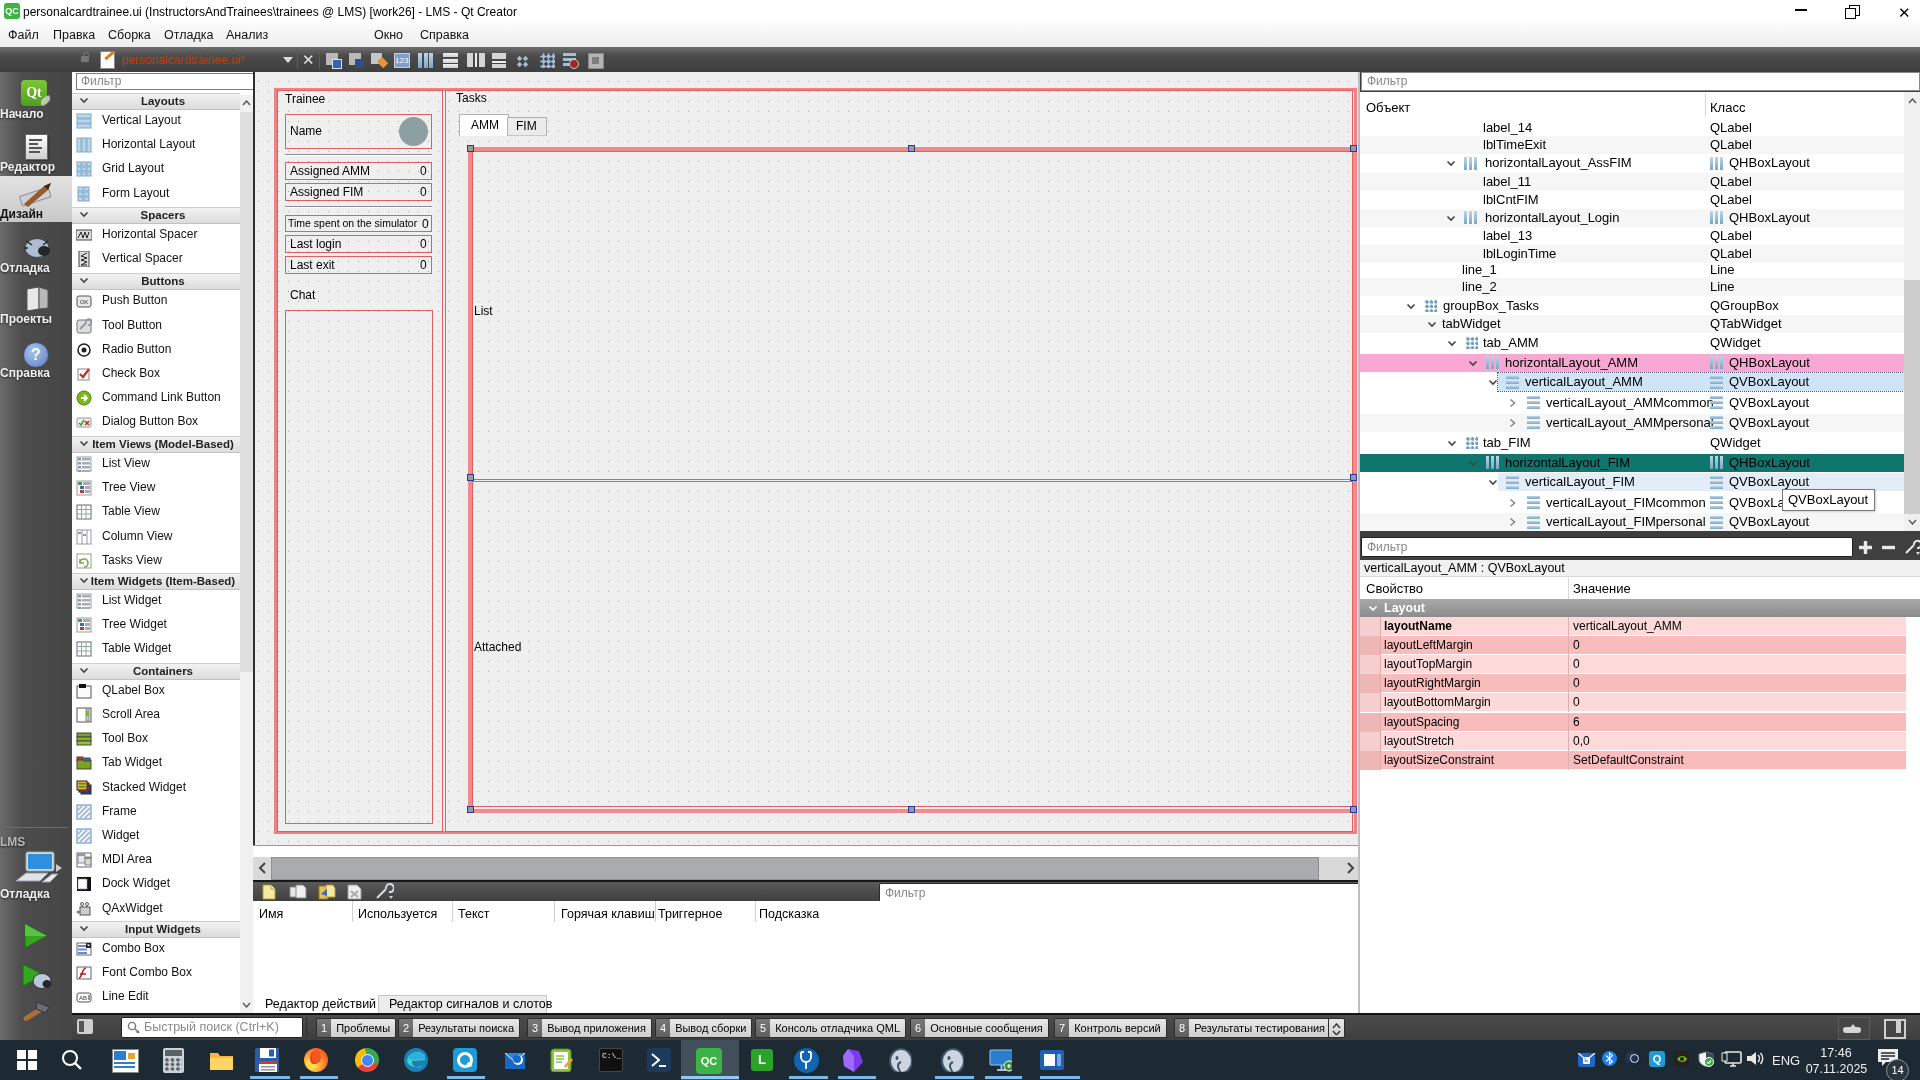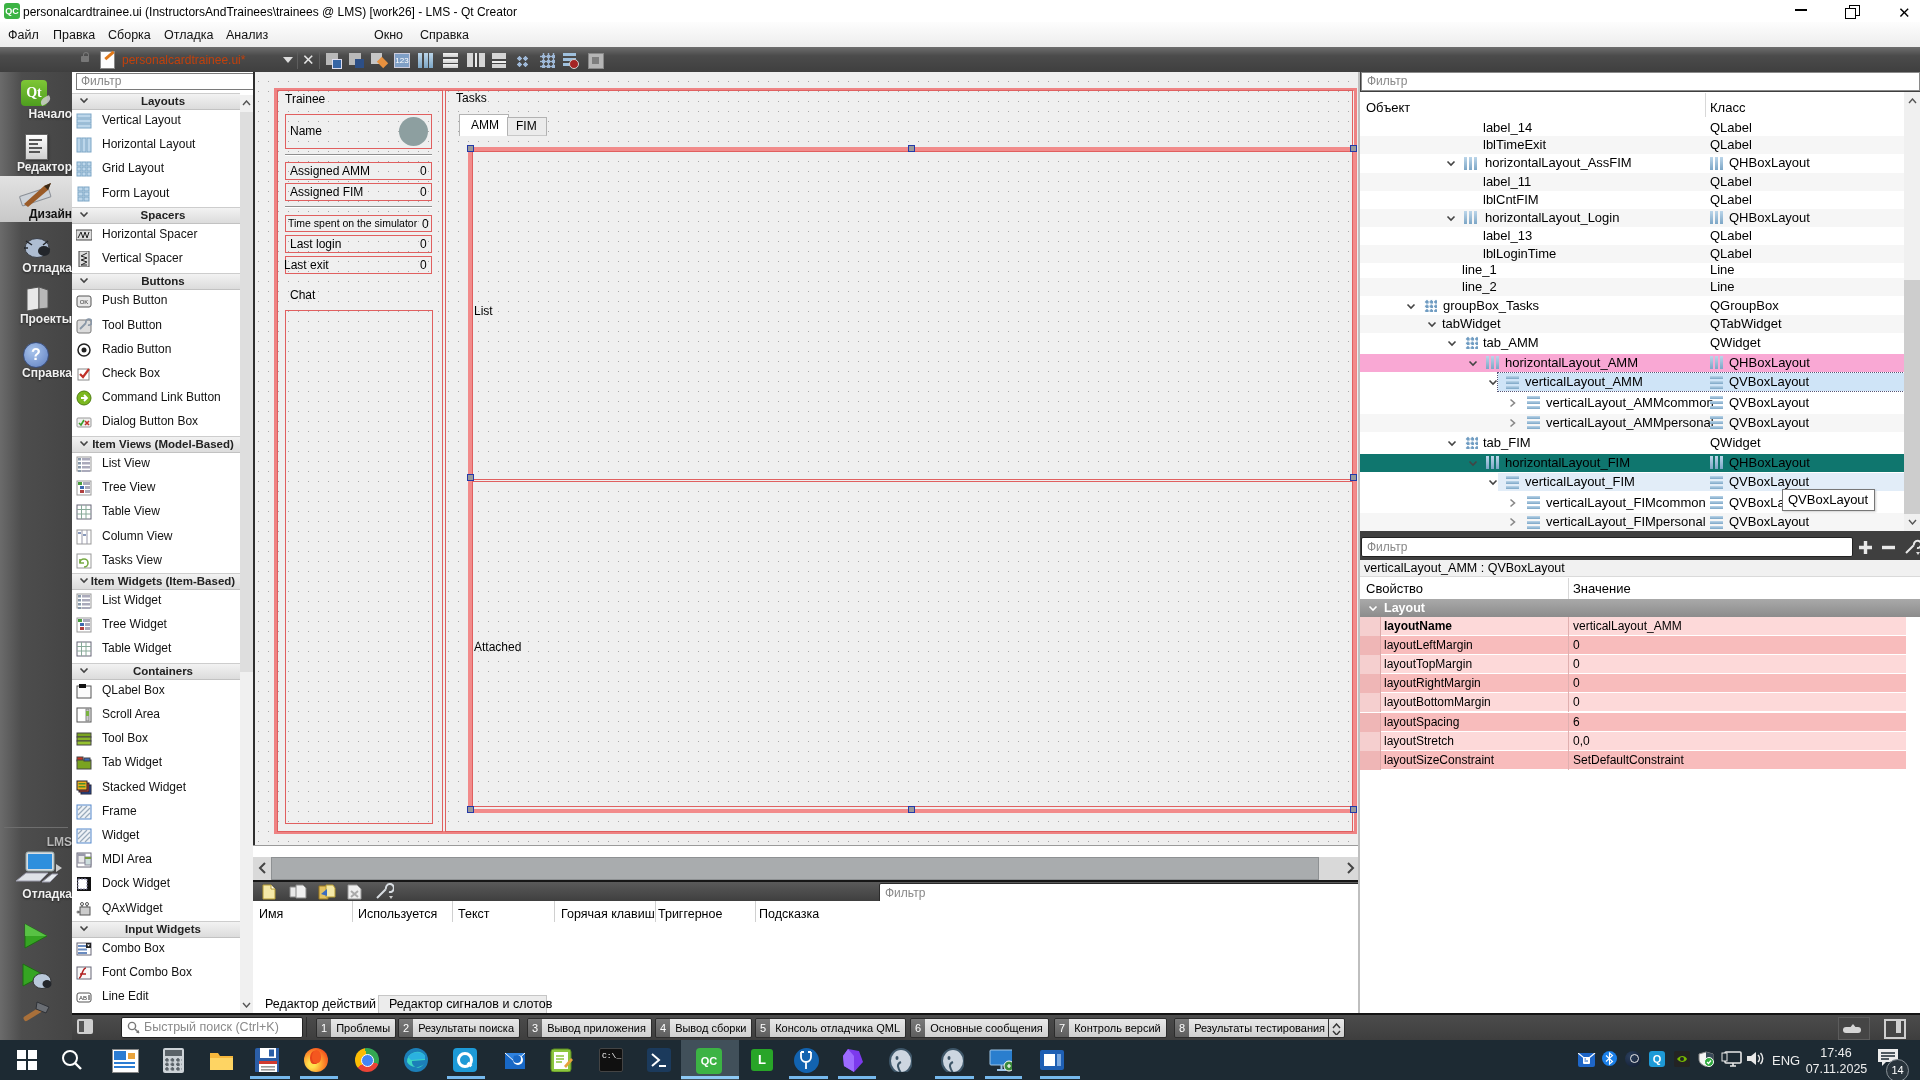--- a/index.html
+++ b/index.html
@@ -1,21 +1,21 @@
 <!DOCTYPE html>
 <html><head><meta charset="utf-8"><style>
 html,body{margin:0;padding:0;width:1920px;height:1080px;overflow:hidden;
  font-family:"Liberation Sans",sans-serif;font-size:12px;background:#fff;color:#000}
 .a{position:absolute}
 .tl{left:0;top:0;width:1920px;height:22px;background:#fff}
 .mb{left:0;top:22px;width:1920px;height:25px;background:linear-gradient(#fdfdfd,#ededed)}
 .mb span{color:#111;font-size:12.5px}
 .tb{left:0;top:47px;width:1920px;height:25px;background:linear-gradient(#6e6e6e,#4b4b4b 35%,#3f3f3f)}
 .modebar{left:0;top:72px;width:72px;height:968px;background:linear-gradient(90deg,#6b6b6b,#4d4d4d 30%,#454545)}
-.mlab{width:72px;text-align:right;color:#f0f0f0;font-size:12px;font-weight:bold;text-shadow:0 1px 2px #222}
+.mlab{width:72px;text-align:left;color:#f0f0f0;font-size:12px;font-weight:bold;text-shadow:0 1px 2px #222}
 .wb{left:72px;top:72px;width:181px;height:941px;background:#fff}
 .wbh{left:72px;width:154px;height:15px;padding-left:14px;background:linear-gradient(#f2f2f2,#dcdcdc);border-top:1px solid #cdcdcd;border-bottom:1px solid #c2c2c2;text-align:center;font-weight:bold;font-size:11.5px;line-height:15px;color:#222}
 .wbi{left:102px;font-size:12px;color:#111;white-space:nowrap}
 .canvas{left:253px;top:72px;width:1107px;height:773px;background:#efefef;border-left:2px solid #2e2e2e;
  background-image:radial-gradient(circle at 3.5px 9.5px,#a8a8a8 0.6px,rgba(0,0,0,0) 1px);background-size:10px 10px}
 .rthin{border:1px solid #e05f5f}
 .grp{font-size:12px;color:#000}
 .hndl{width:5px;height:5px;background:#9a9a9a;border:1.5px solid #2438a8}
 .trw{left:1360px;width:544px;height:18px;font-size:13px;color:#000}
 .trw span{position:absolute;top:0;line-height:18px;white-space:nowrap}
@@ -433,21 +433,21 @@
 <div class="a grp" style="left:290px;top:185px">Assigned FIM</div>
 <div class="a grp" style="left:420px;top:185px">0</div>
 <div class="a" style="left:285px;top:206px;width:147px;height:1px;background:#8f8f8f;border-bottom:1px solid #fff"></div>
 <div class="a rthin" style="left:285px;top:215px;width:145px;height:15px"></div>
 <div class="a grp" style="left:288px;top:216.5px;font-size:10.5px">Time spent on the simulator</div>
 <div class="a grp" style="left:422px;top:216.5px">0</div>
 <div class="a rthin" style="left:285px;top:235px;width:145px;height:16px"></div>
 <div class="a grp" style="left:290px;top:237px">Last login</div>
 <div class="a grp" style="left:420px;top:237px">0</div>
 <div class="a rthin" style="left:285px;top:256px;width:145px;height:16px"></div>
-<div class="a grp" style="left:284px;top:258px">Last exit</div>
+<div class="a grp" style="left:290px;top:258px">Last exit</div>
 <div class="a grp" style="left:420px;top:258px">0</div>
 <div class="a grp" style="left:290px;top:288px">Chat</div>
 <div class="a rthin" style="left:285px;top:310px;width:146px;height:512px"></div>
 <div class="a" style="left:459px;top:114px;width:48px;height:21px;background:#fff;border:1px solid #b2b2b2;border-bottom:none"></div>
 <div class="a" style="left:507px;top:117px;width:38px;height:17px;background:#ebebeb;border:1px solid #b2b2b2;border-bottom:1px solid #c8c8c8"></div>
 <div class="a grp" style="left:471px;top:118px">AMM</div>
 <div class="a grp" style="left:516px;top:119px">FIM</div>
 <div class="a" style="left:468px;top:147px;width:880px;height:658px;border:4px solid #f28b8b"></div>
 <div class="a rthin" style="left:472px;top:151px;width:879px;height:327px"></div>
 <div class="a rthin" style="left:472px;top:481px;width:879px;height:324px"></div>

